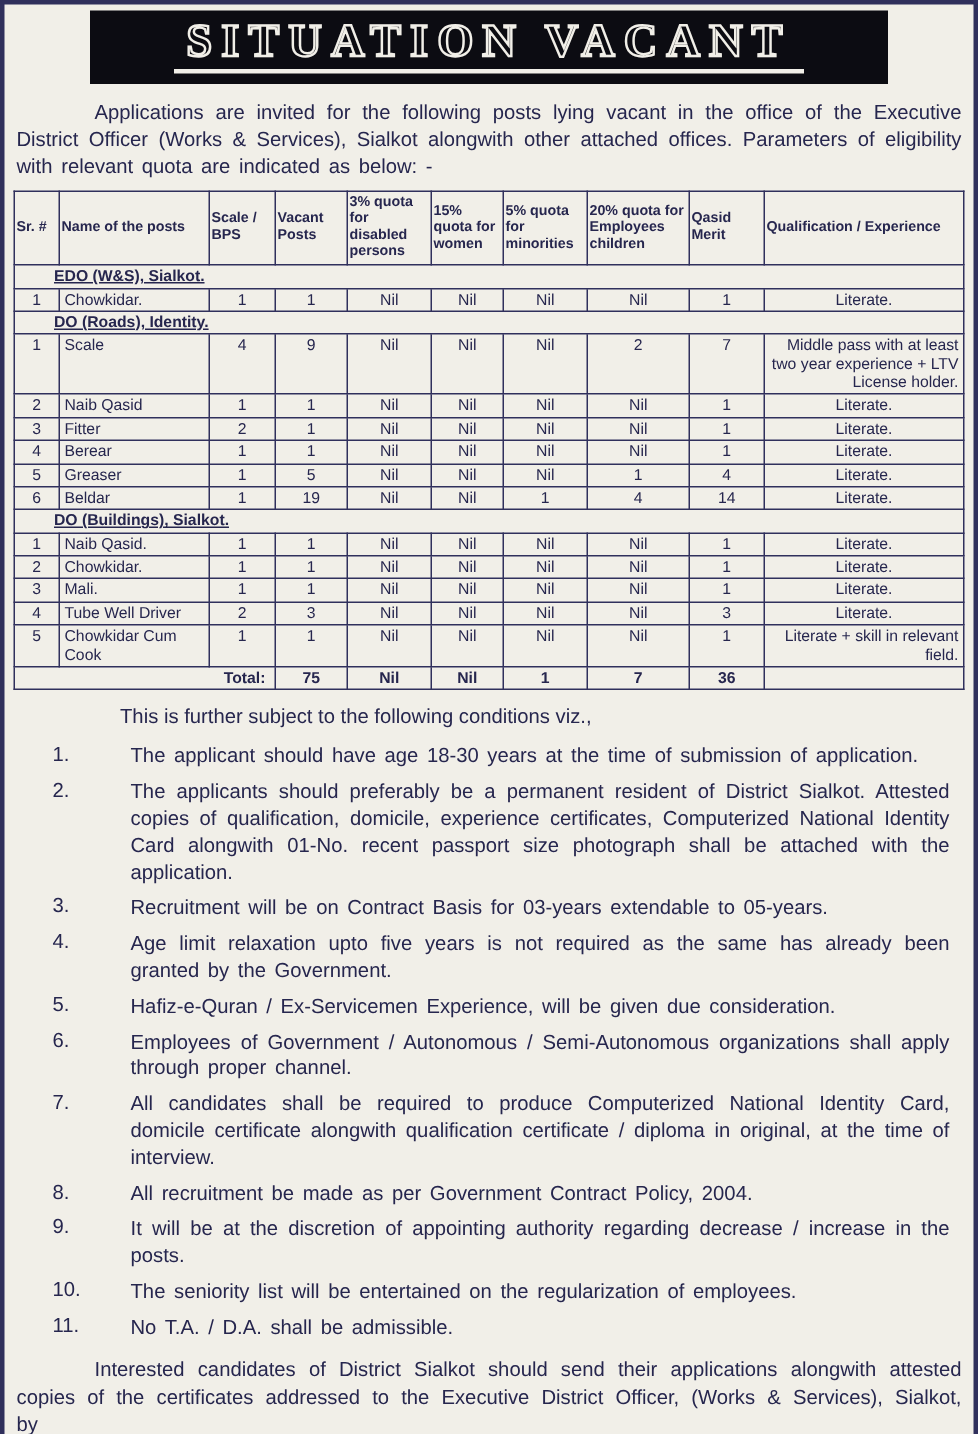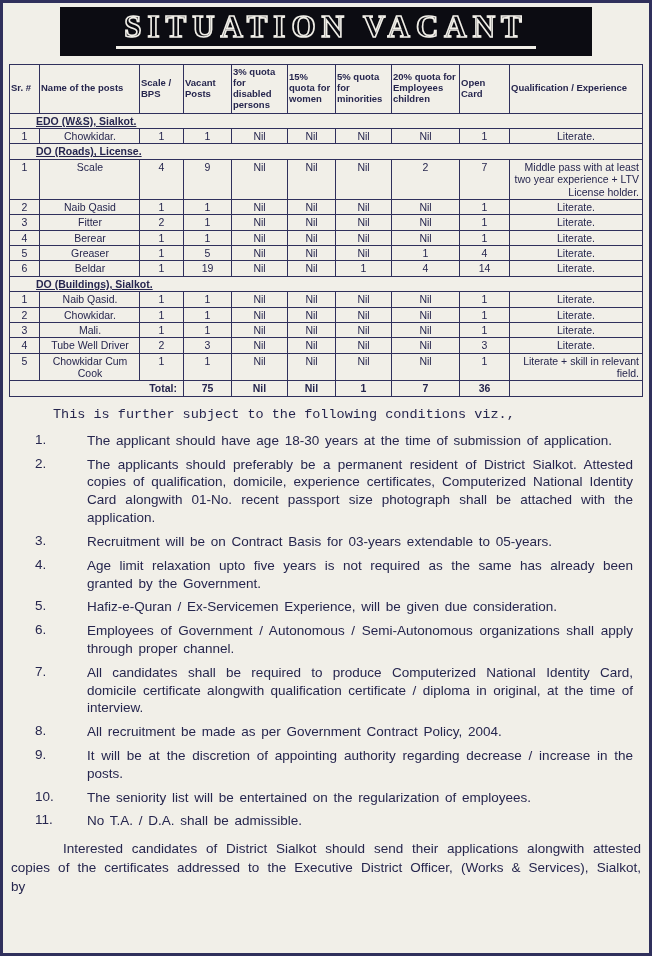--- a/index.html
+++ b/index.html
@@ -74,37 +74,36 @@
     line-height: 1.15;
     text-align: left;
     vertical-align: middle;
     padding: 2px 1px;
   }
   td {
     font-size: 10.5px;
     line-height: 1.18;
     text-align: center;
   }
-  td.name-col { text-align: center; padding-left: 3px; }
+  td.name-col { text-align: left; padding-left: 3px; }
   td.qual-long { text-align: right; padding: 1px 3px; }
   .section-row td {
     text-align: left;
     font-weight: bold;
     padding-left: 26px;
     font-size: 10.5px;
     margin-top: 24px;
   }
   .section-row span { text-decoration: underline; }
   .total-row td { font-weight: bold; }
   .total-row td.total-label { text-align: right; padding-right: 6px; }
 
   .cond-intro {
     font-size: 13.5px;
-    margin: 0 0 10px 44px;
-    font-family: Liberation Mono, monospace;
+    margin: 0 0 10px 71px;
   }
   .conditions { padding: 0 10px 0 26px; }
   .cond-item { display: flex; margin-bottom: 6px; }
   .cond-num { width: 52px; flex: none; font-size: 13.5px; }
   .cond-text {
     flex: 1;
     font-size: 13.5px;
     line-height: 1.32;
     text-align: justify;
     word-spacing: 2px;
@@ -122,20 +121,21 @@
 </head>
 <body>
 
 <div class="ad">
 
 
   <div class="banner">
     <span class="banner-text">SITUATION VACANT</span>
   </div>
 
+  <p class="intro">Applications are invited for the following posts lying vacant in the office of the Executive District Officer (Works &amp; Services), Sialkot alongwith other attached offices. Parameters of eligibility with relevant quota are indicated as below: -</p>
 
   <table>
     <colgroup>
       <col style="width:30px">
         <col style="width:100px">
         <col style="width:44px">
         <col style="width:48px">
       <col style="width:56px">
         <col style="width:48px">
         <col style="width:56px">
@@ -146,42 +146,42 @@
     <thead>
         <tr>
           <th>Sr. #</th>
           <th>Name of the posts</th>
           <th>Scale / BPS</th>
           <th>Vacant Posts</th>
           <th>3% quota for disabled persons</th>
           <th>15% quota for women</th>
           <th>5% quota for minorities</th>
           <th>20% quota for Employees children</th>
-          <th>Open Card</th>
+          <th>Qasid Merit</th>
           <th>Qualification / Experience</th>
         </tr>
       </thead>
     <tbody>
         <tr class="section-row">
           <td colspan="10"><span>EDO (W&amp;S), Sialkot.</span></td>
         </tr>
         <tr>
           <td>1</td>
           <td class="name-col">Chowkidar.</td>
           <td>1</td>
           <td>1</td>
           <td>Nil</td>
           <td>Nil</td>
           <td>Nil</td>
           <td>Nil</td>
           <td>1</td>
           <td>Literate.</td>
         </tr>
         <tr class="section-row">
-          <td colspan="10"><span>DO (Roads), License.</span></td>
+          <td colspan="10"><span>DO (Roads), Identity.</span></td>
         </tr>
         <tr>
           <td>1</td>
           <td class="name-col">Scale</td>
           <td>4</td>
           <td>9</td>
           <td>Nil</td>
           <td>Nil</td>
           <td>Nil</td>
           <td>2</td>

